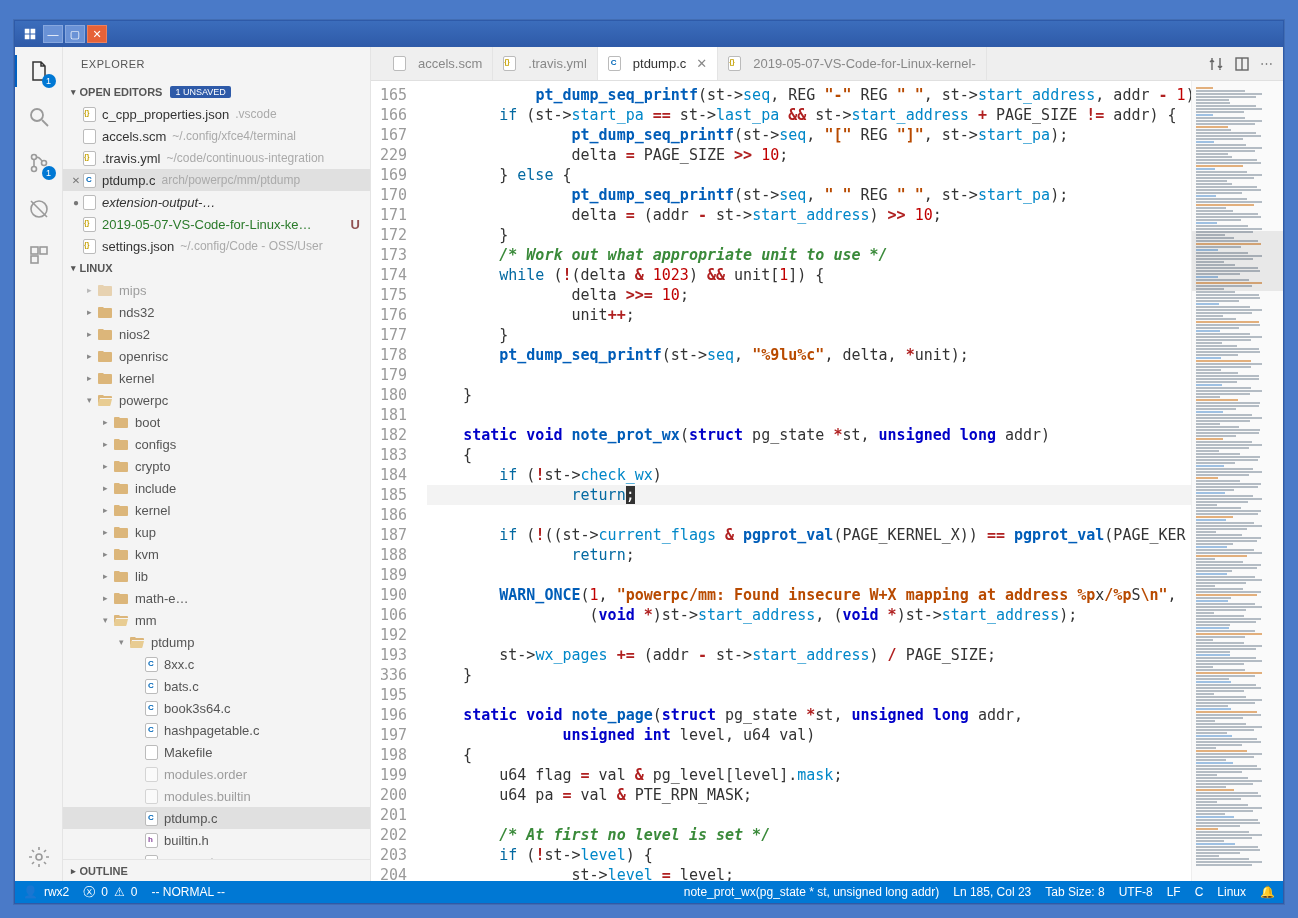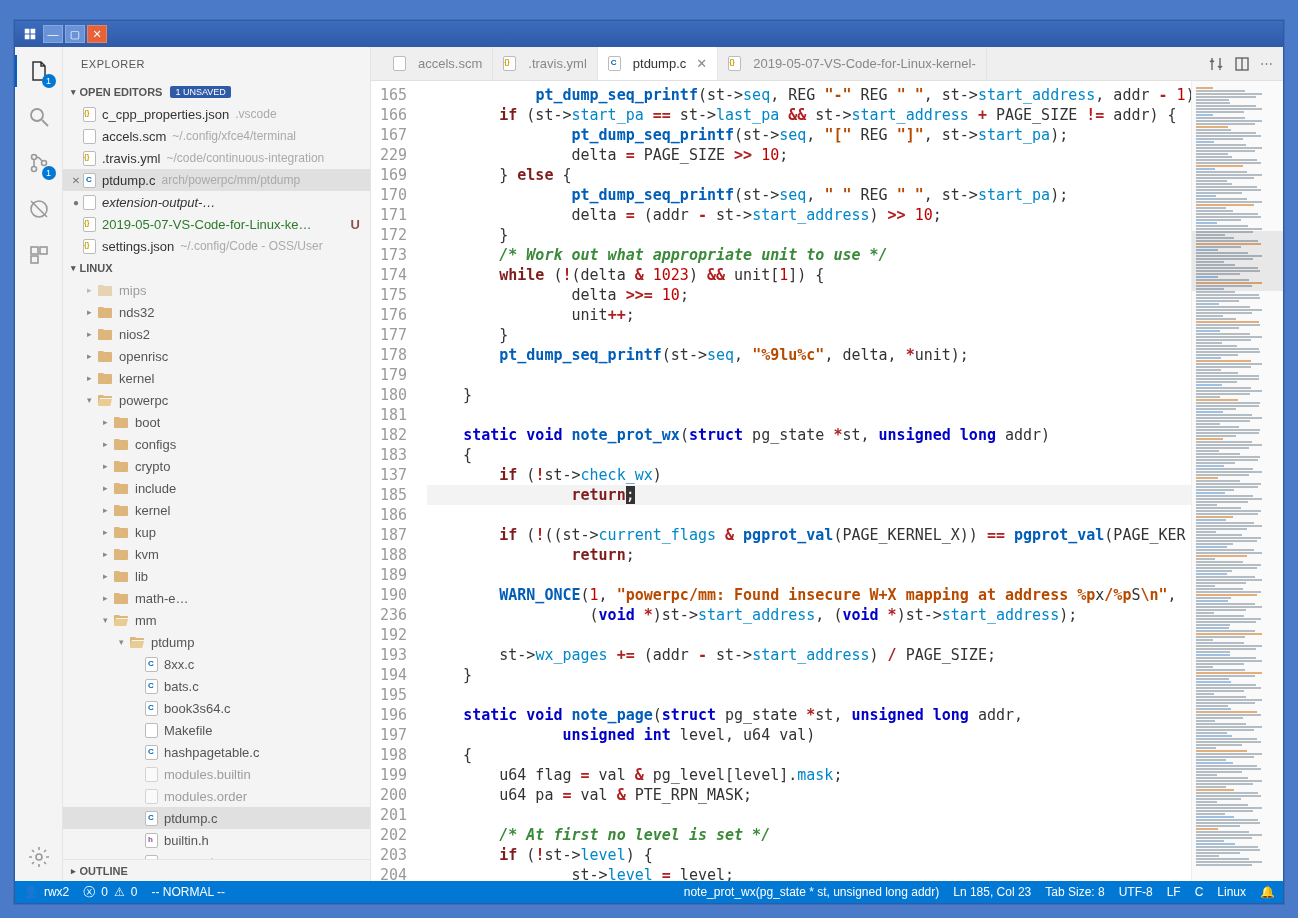--- a/index.html
+++ b/index.html
@@ -42,21 +42,21 @@
 .tabs { height:34px; background:#efefef; display:flex; align-items:stretch; border-bottom:1px solid #e0e0e0; padding-left:12px; }
 .tab { display:flex; align-items:center; padding:0 10px; gap:6px; font-size:13px; color:#888; border-right:1px solid #e4e4e4; background:#efefef; position:relative; min-width:0; }
 .tab.active { background:#fff; color:#333; }
 .tab .x { font-size:13px; color:#888; margin-left:4px; }
 .tab-actions { margin-left:auto; display:flex; align-items:center; gap:10px; padding:0 10px; color:#666; }
 .code-wrap { flex:1; display:flex; overflow:hidden; background:#fff; position:relative; }
 .lnums { width:44px; text-align:right; padding:4px 8px 0 0; font-family:"Consolas","Menlo",monospace; font-size:15px; line-height:20px; color:#9a9a9a; background:#fff; user-select:none; }
 .code { flex:1; padding:4px 0 0 12px; font-family:"Consolas","Menlo",monospace; font-size:15px; line-height:20px; white-space:pre; color:#333; overflow:hidden; }
 .code .line { height:20px; }
 .code .line.hl { background:#f3f3f3; }
-.s-blue { color:#7f1d1d; font-weight:700; }
+.s-blue { color:#0369a1; font-weight:400; }
 .s-func { color:#005db8; font-weight:bold;}
 .s-member { color:#0087c8; }
 .s-str { color:#b84a00; font-weight:700;}
 .s-num { color:#c00000; }
 .s-cmt { color:#3a8a3a; font-style:italic; font-weight:700;}
 .s-type { color:#0000c8; font-weight:700; }
 .s-op { color:#b02020; font-weight:700;}
 .cursor { background:#333; color:#fff; }
 .minimap { width:92px; background:#fafafa; border-left:1px solid #eee; position:relative; overflow:hidden; }
 .minimap .mview { position:absolute; top:150px; height:60px; left:0; right:0; background:#00000012; }
@@ -350,37 +350,37 @@
             <span class="ficon file c"></span>
             <span class="name">bats.c</span>
           </div>
           <div class="trow" style="padding-left: 72px;">
             <span style="width:10px;"></span>
             <span class="ficon file c"></span>
             <span class="name">book3s64.c</span>
           </div>
           <div class="trow" style="padding-left: 72px;">
             <span style="width:10px;"></span>
+            <span class="ficon file c"></span>
+            <span class="name">hashpagetable.c</span>
+          </div>
+          <div class="trow" style="padding-left: 72px;">
+            <span style="width:10px;"></span>
             <span class="ficon file"></span>
             <span class="name">Makefile</span>
           </div>
-          <div class="trow" style="padding-left: 72px;">
-            <span style="width:10px;"></span>
-            <span class="ficon file c"></span>
-            <span class="name">hashpagetable.c</span>
+          <div class="trow" style="padding-left: 72px; opacity: 0.55;">
+            <span style="width:10px;"></span>
+            <span class="ficon file"></span>
+            <span class="name">modules.order</span>
           </div>
           <div class="trow" style="padding-left: 72px; opacity: 0.55;">
             <span style="width:10px;"></span>
             <span class="ficon file"></span>
             <span class="name">modules.builtin</span>
-          </div>
-          <div class="trow" style="padding-left: 72px; opacity: 0.55;">
-            <span style="width:10px;"></span>
-            <span class="ficon file"></span>
-            <span class="name">modules.order</span>
           </div>
           <div class="trow sel" style="padding-left: 72px;">
             <span style="width:10px;"></span>
             <span class="ficon file c"></span>
             <span class="name">ptdump.c</span>
           </div>
           <div class="trow" style="padding-left: 72px;">
             <span style="width:10px;"></span>
             <span class="ficon file h"></span>
             <span class="name">builtin.h</span>
@@ -445,31 +445,31 @@
             <div>174</div>
             <div>175</div>
             <div>176</div>
             <div>177</div>
             <div>178</div>
             <div>179</div>
             <div>180</div>
             <div>181</div>
             <div>182</div>
             <div>183</div>
-            <div>137</div>
+            <div>184</div>
             <div>185</div>
             <div>186</div>
             <div>187</div>
             <div>188</div>
             <div>189</div>
             <div>190</div>
-            <div>236</div>
+            <div>106</div>
             <div>192</div>
             <div>193</div>
-            <div>194</div>
+            <div>336</div>
             <div>195</div>
             <div>196</div>
             <div>197</div>
             <div>198</div>
             <div>199</div>
             <div>200</div>
             <div>201</div>
             <div>202</div>
             <div>203</div>
             <div>204</div>

